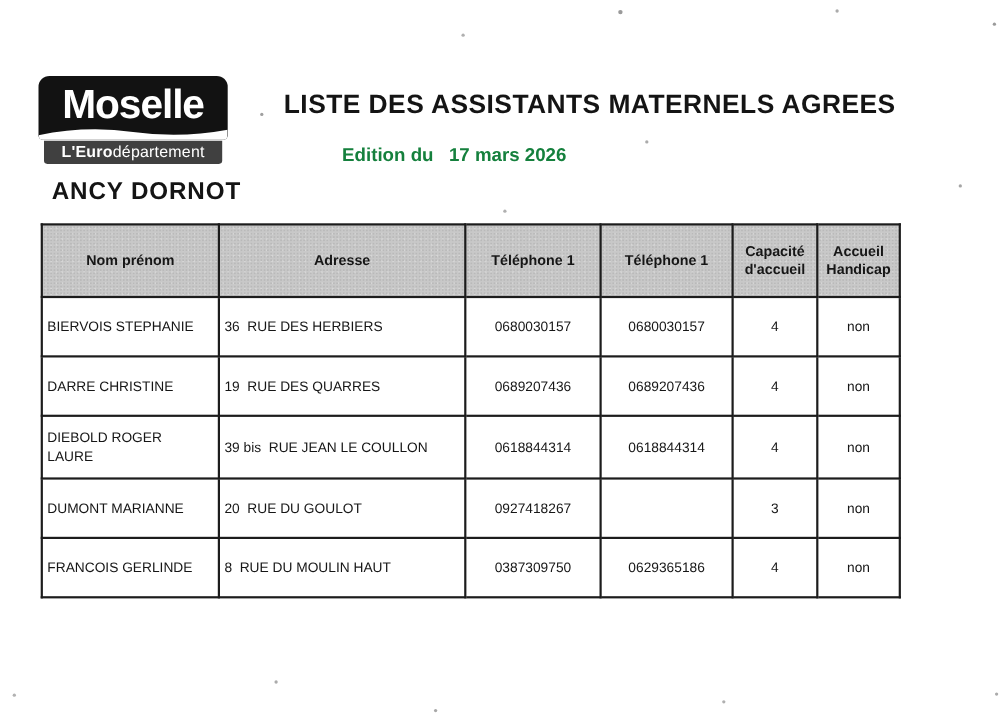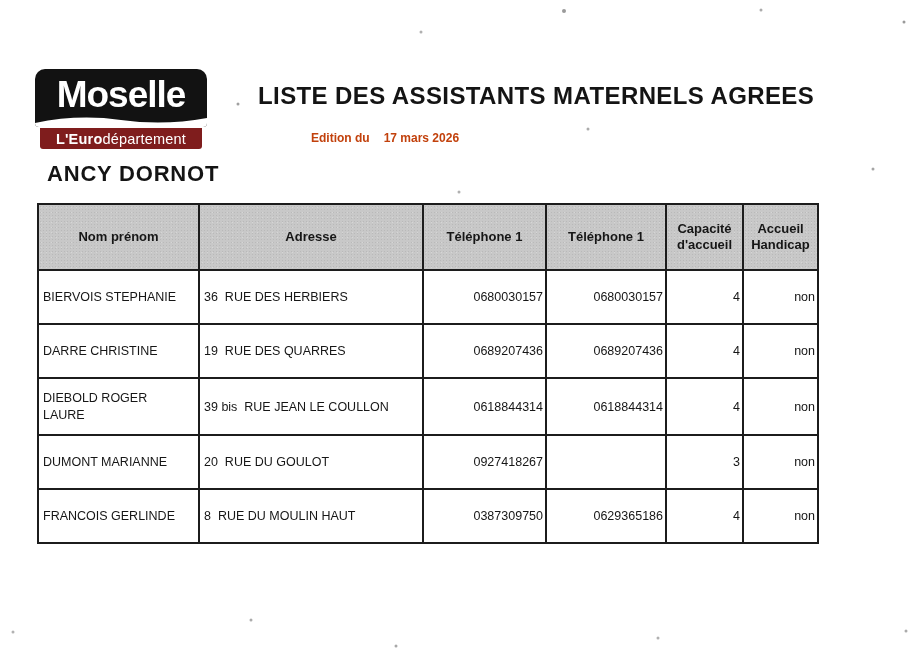--- a/index.html
+++ b/index.html
@@ -25,41 +25,41 @@
   }
   .logo-brand {
     color:#ffffff;
     font-size:37px;
     font-weight:bold;
     letter-spacing:-1px;
     line-height:52px;
   }
   .logo-wave { position:absolute; left:0; bottom:-1px; width:100%; height:12px; display:block; }
   .logo-strip {
-    background:#7f1d1d;
+    background:#404040;
     margin:1px 5px 12px 5px;
     height:21px;
     border-radius:0 0 3px 3px;
     display:flex; align-items:center; justify-content:center;
     color:#ffffff;
     font-size:14.5px;
     letter-spacing:0.2px;
     white-space:nowrap;
   }
   .logo-strip .bold { font-weight:bold; }
 
   
   .doc-title {
     position:absolute; left:258px; top:82px;
     font-size:24px; font-weight:bold; letter-spacing:0.4px;
     color:#141414;
   }
   .edition-line {
     position:absolute; left:311px; top:131px;
-    font-size:12px; font-weight:bold; color:#c2410c;
+    font-size:17px; font-weight:bold; color:#15803d;
   }
   .edition-line .gap { display:inline-block; width:14px; }
   .section-title {
     position:absolute; left:47px; top:161px;
     font-size:22px; font-weight:bold; letter-spacing:0.8px;
     color:#141414;
   }
 
   
   table.am-table {
@@ -89,21 +89,21 @@
   }
   .am-table td { height:54px; background:#ffffff; }
   .col-name   { width:161px; }
   .col-addr   { width:224px; }
   .col-tel1   { width:123px; }
   .col-tel2   { width:120px; }
   .col-cap    { width:77px;  }
   .col-hand   { width:75px;  }
   td.cell-name    { text-align:left; padding:3px 14px 3px 4px; line-height:1.3; }
   td.cell-address { text-align:left; padding:3px 4px; white-space:pre-wrap; }
-  td.cell-center  { text-align:right; padding:16px 2px; }
+  td.cell-center  { text-align:center; padding:16px 2px; }
   tr.row-tall td  { height:57px; }
 
   
   .scan-noise {
     position:absolute; left:0; top:0; width:2px; height:2px;
     background:transparent; border-radius:50%;
     box-shadow:
       563px 10px 0 1px #9a9a9a,
       760px 9px 0 0.5px #ababab,
       903px 21px 0 0.5px #9a9a9a,

